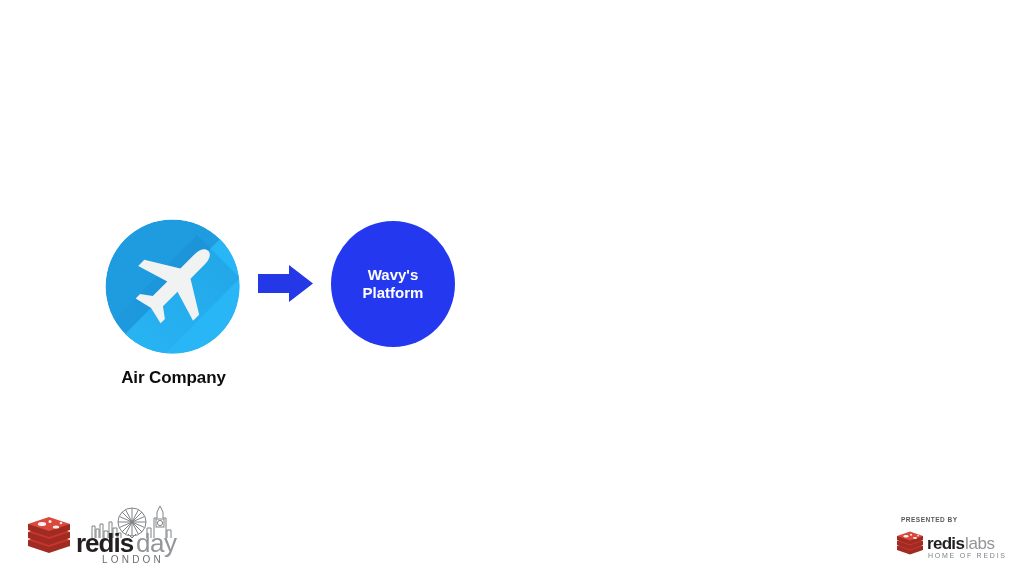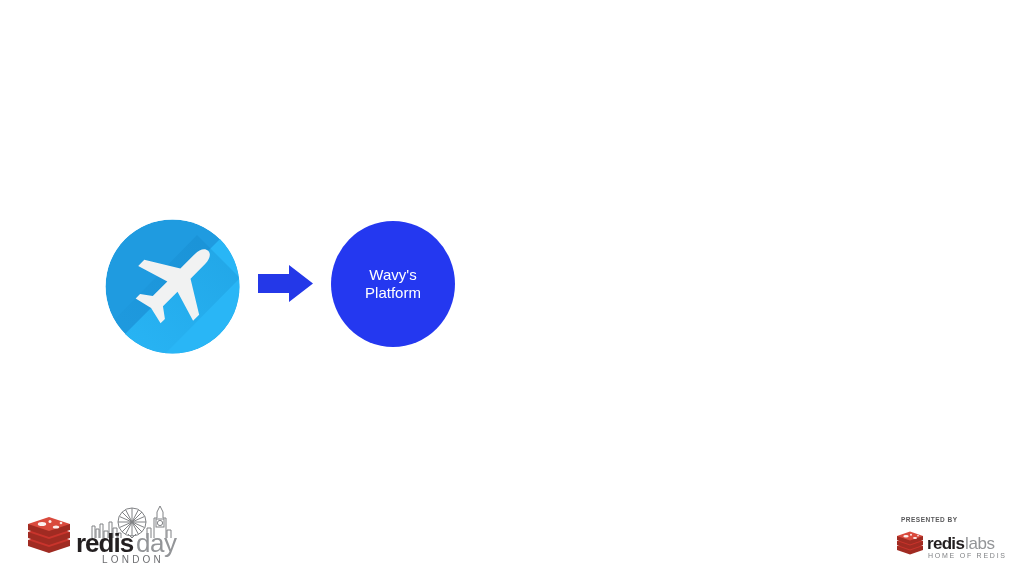--- a/index.html
+++ b/index.html
@@ -87,21 +87,21 @@
     display: flex;
     align-items: center;
     justify-content: center;
   }
   .platform-label {
     color: #ffffff;
     font-size: 15px;
     line-height: 18px;
     text-align: center;
     white-space: pre-line;
-    font-weight: normal;
+    font-weight: bold;
   }
 
   
   .redisday-logo {
     position: absolute;
     left: 20px;
     top: 498px;
     width: 175px;
     height: 68px;
   }
@@ -176,20 +176,21 @@
                      l-31.6,9.6
                      l0,-8.6
                      l31.6,-19.4
                      l0,-20.6
                      C60.3,22.2 62.9,17 67.5,17 z"></path>
           </g>
         </g>
       </svg>
     </div>
 
+    <div class="air-company-label">Air Company</div>
 
     <div class="flow-arrow">
       <svg viewBox="0 0 60 42" xmlns="http://www.w3.org/2000/svg">
         <polygon points="2,11 33,11 33,2 57,20.5 33,39 33,30 2,30" fill="#2438e8"></polygon>
       </svg>
     </div>
 
     <div class="platform-node">
       <div class="platform-label">Wavy's
 Platform</div>

